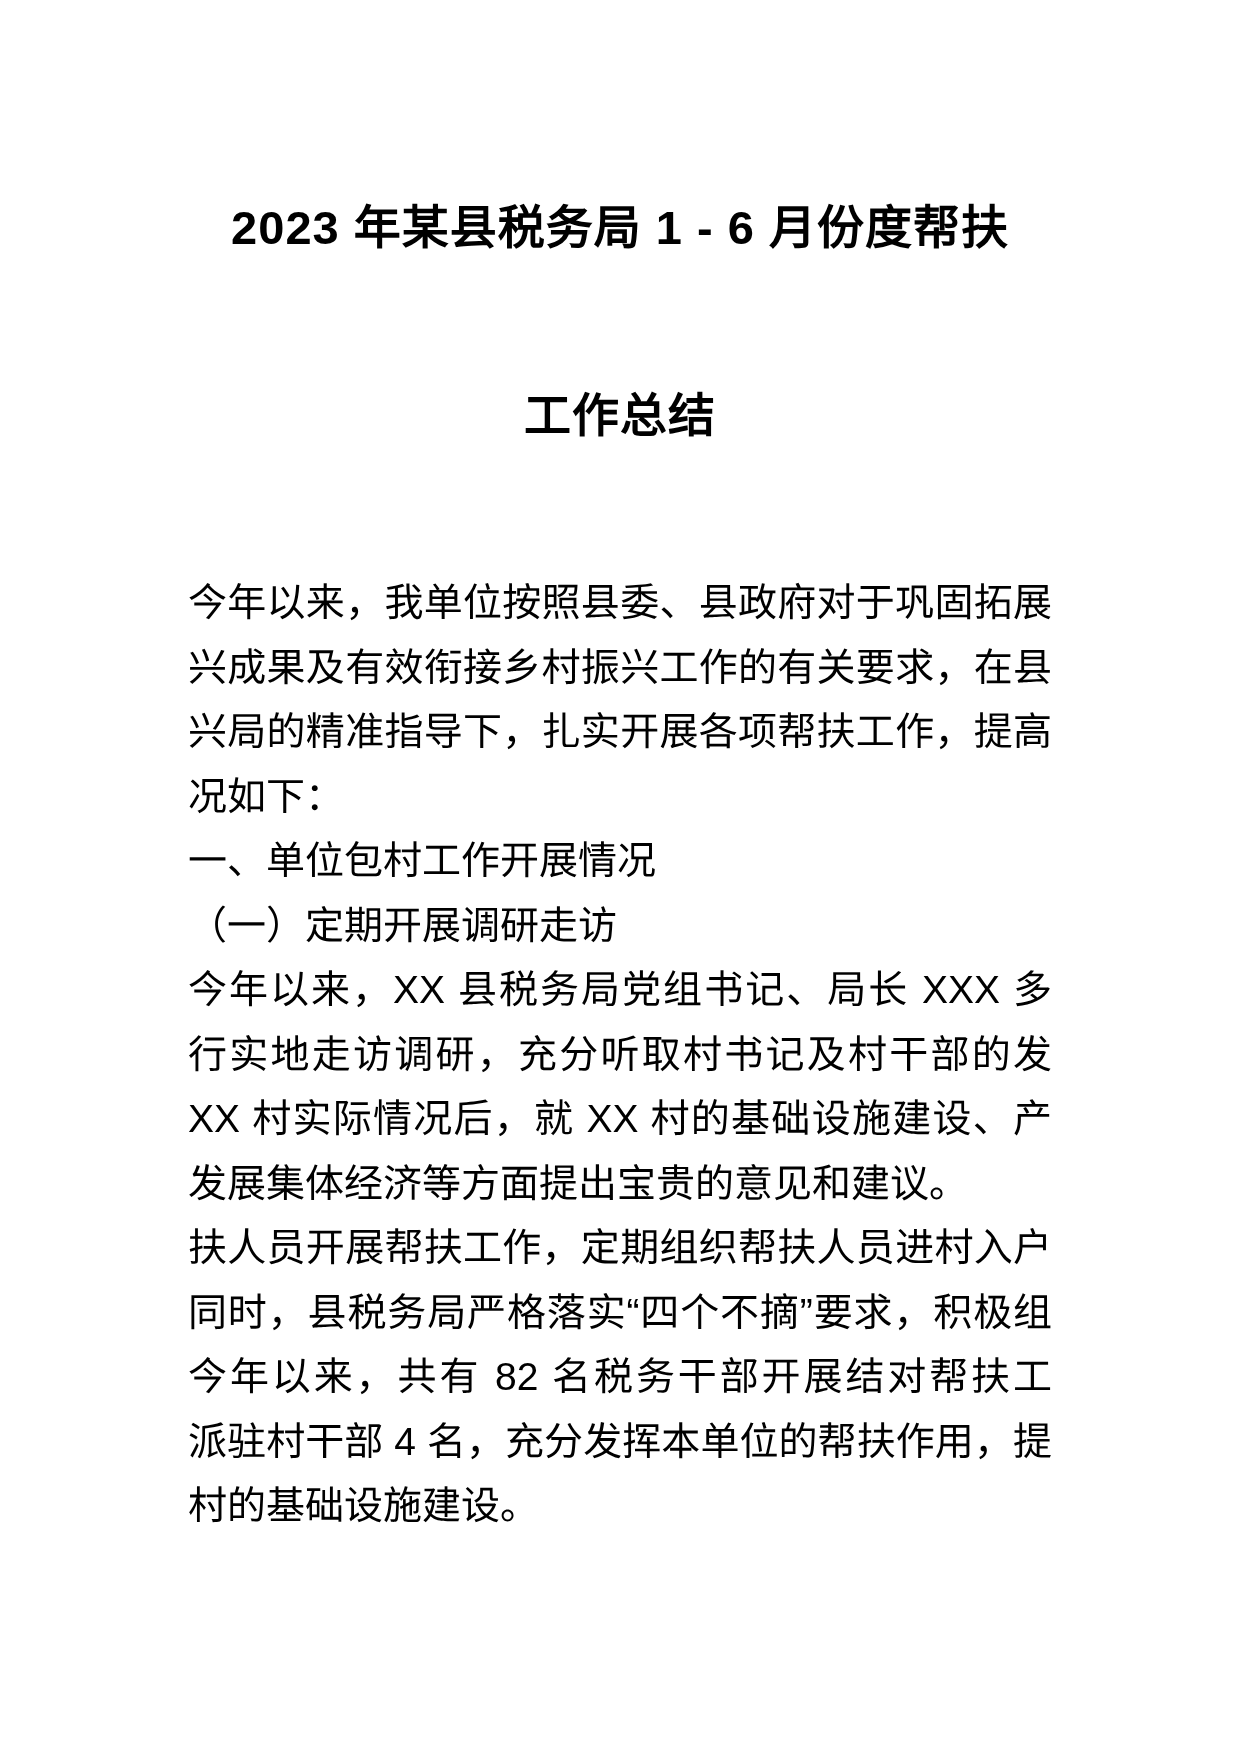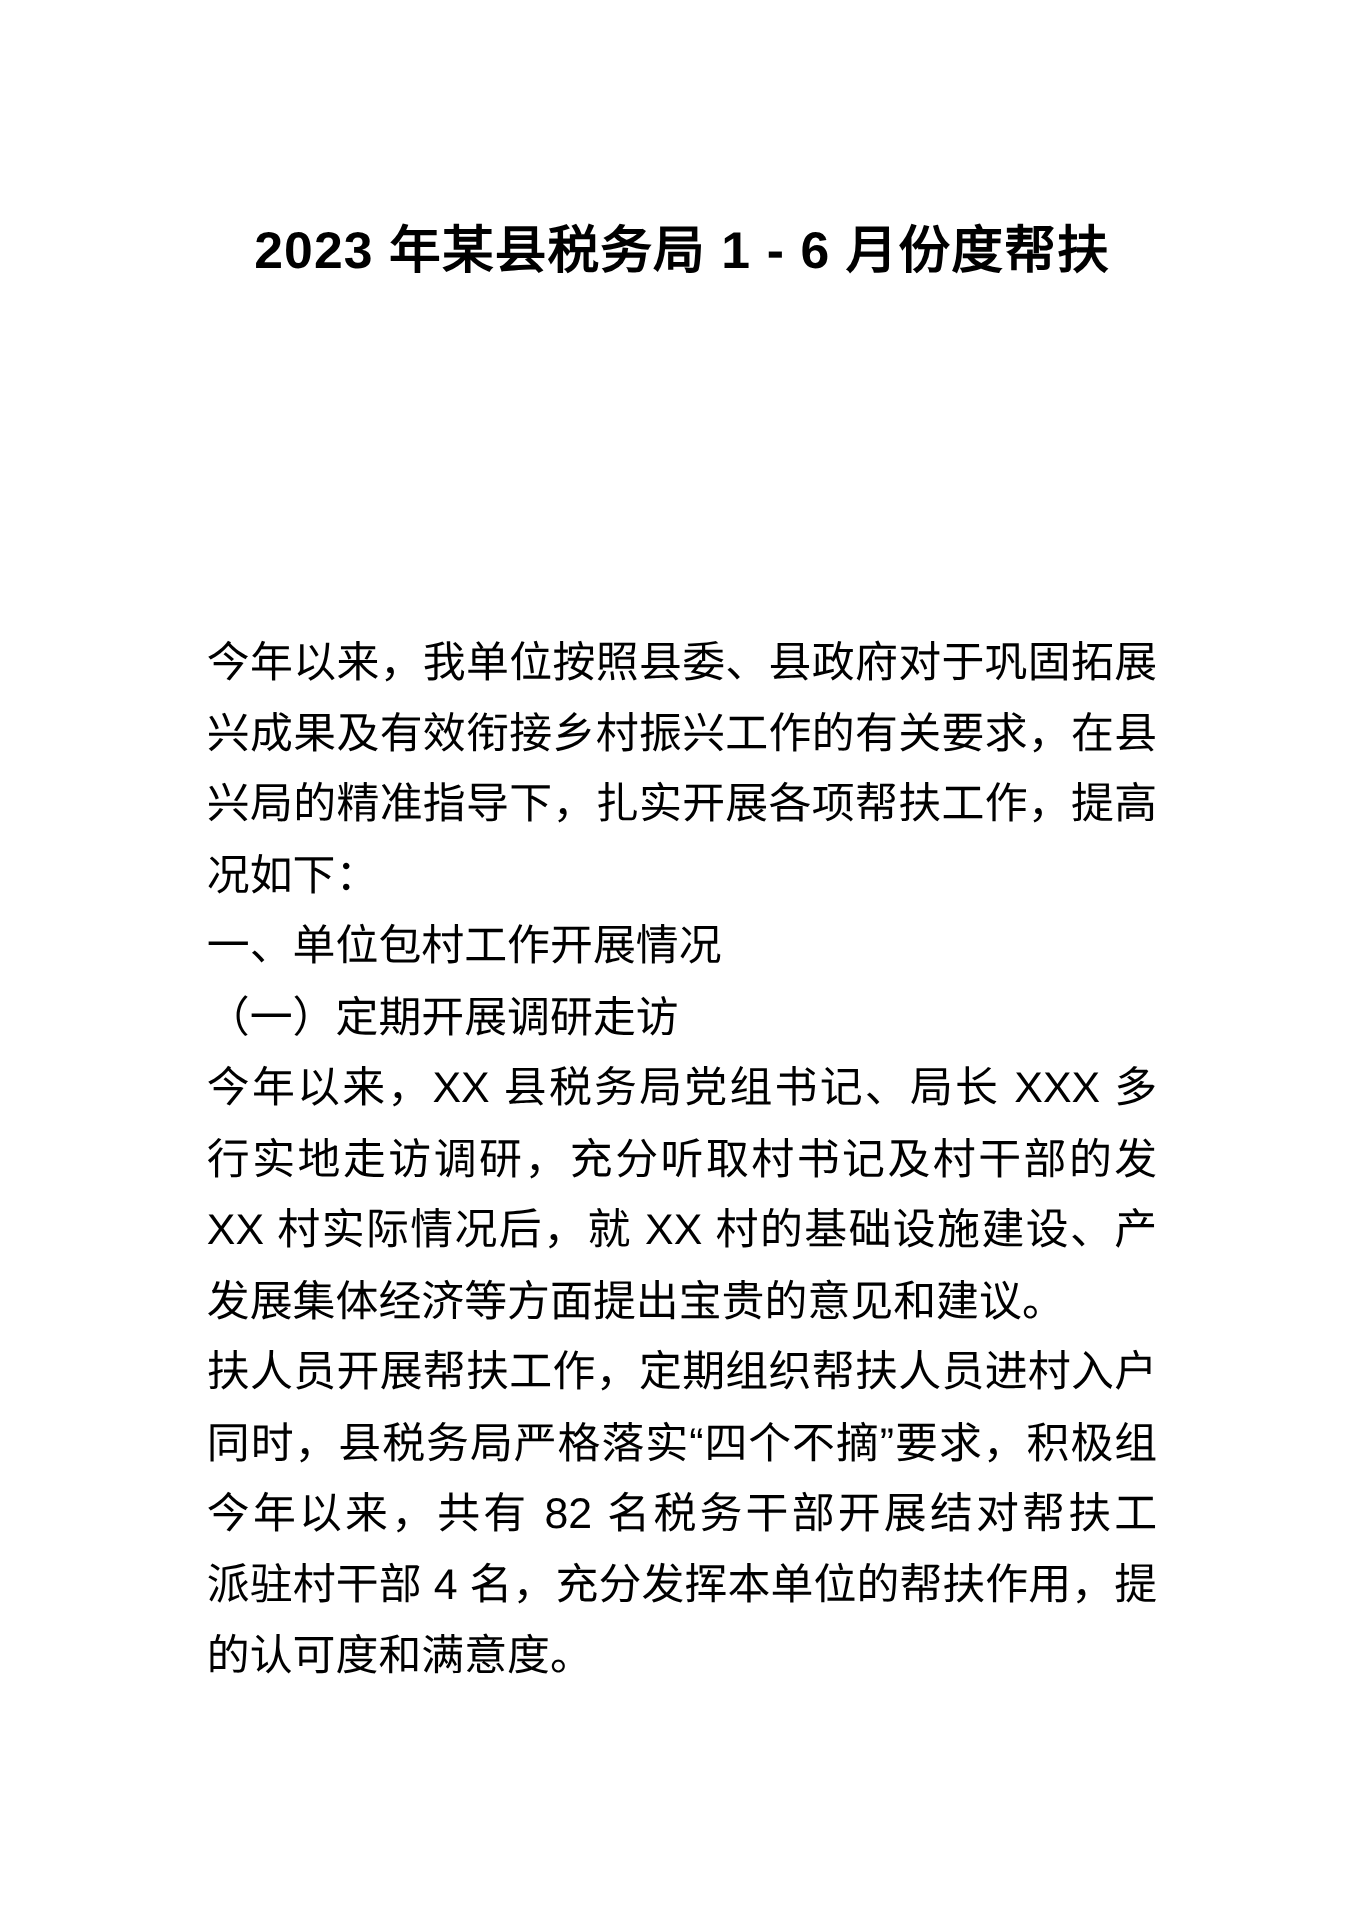--- a/index.html
+++ b/index.html
@@ -50,32 +50,33 @@
     text-justify: inter-character;
   }
 </style>
 </head>
 <body>
 
 <div class="page">
 
   <div class="title-line" id="title-line-1">2023 年某县税务局 1 - 6 月份度帮扶</div>
 
+  <div class="title-line" id="title-line-2">工作总结</div>
 
   <div class="doc-body">
     <div class="line fill">今年以来，我单位按照县委、县政府对于巩固拓展乡村振</div>
     <div class="line fill">兴成果及有效衔接乡村振兴工作的有关要求，在县乡村振</div>
     <div class="line fill">兴局的精准指导下，扎实开展各项帮扶工作，提高了群众</div>
     <div class="line">况如下：</div>
     <div class="line">一、单位包村工作开展情况</div>
     <div class="line">（一）定期开展调研走访</div>
     <div class="line fill">今年以来，XX 县税务局党组书记、局长 XXX 多次到 XX 村进</div>
     <div class="line fill">行实地走访调研，充分听取村书记及村干部的发言，了解</div>
     <div class="line fill">XX 村实际情况后，就 XX 村的基础设施建设、产业扶贫规划、</div>
     <div class="line">发展集体经济等方面提出宝贵的意见和建议。</div>
     <div class="line fill">扶人员开展帮扶工作，定期组织帮扶人员进村入户走访。</div>
     <div class="line fill">同时，县税务局严格落实“四个不摘”要求，积极组织帮</div>
     <div class="line fill">今年以来，共有 82 名税务干部开展结对帮扶工作，其中选</div>
     <div class="line fill">派驻村干部 4 名，充分发挥本单位的帮扶作用，提高了群众</div>
-    <div class="line">的认可度和满意度。</div>
+    <div class="line">村的基础设施建设。</div>
   </div>
 
 </div>
 
 </body></html>

